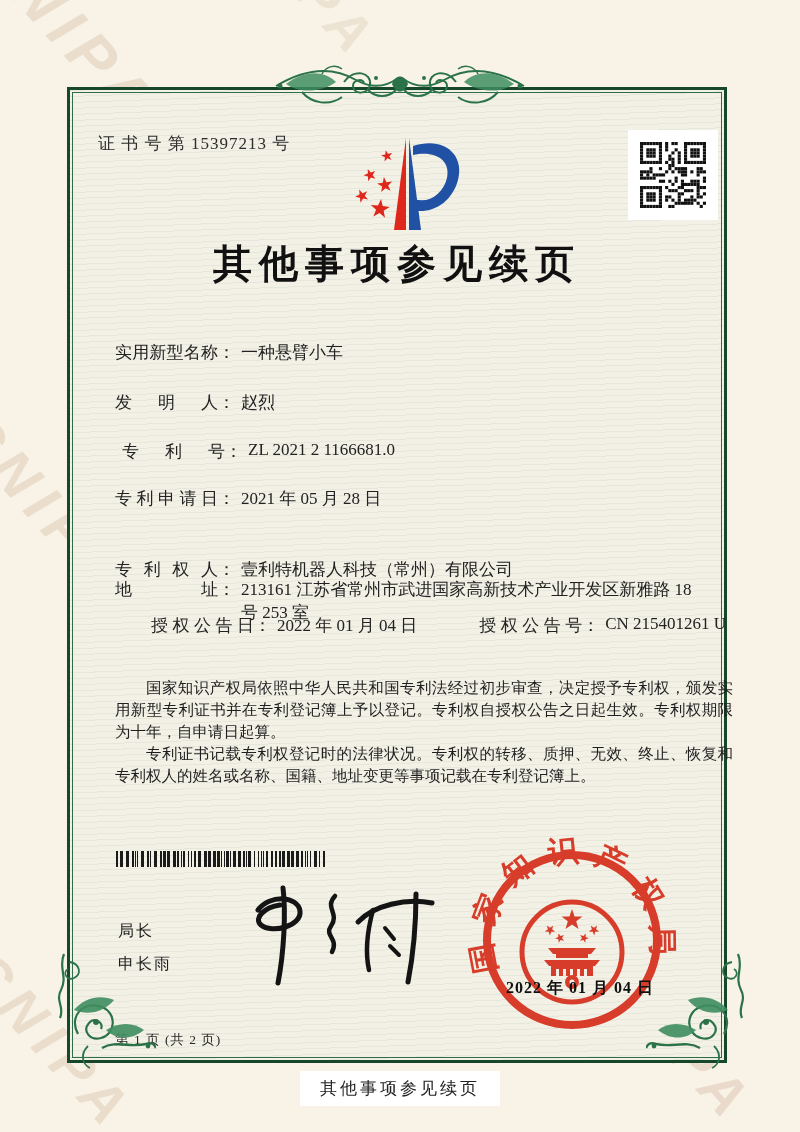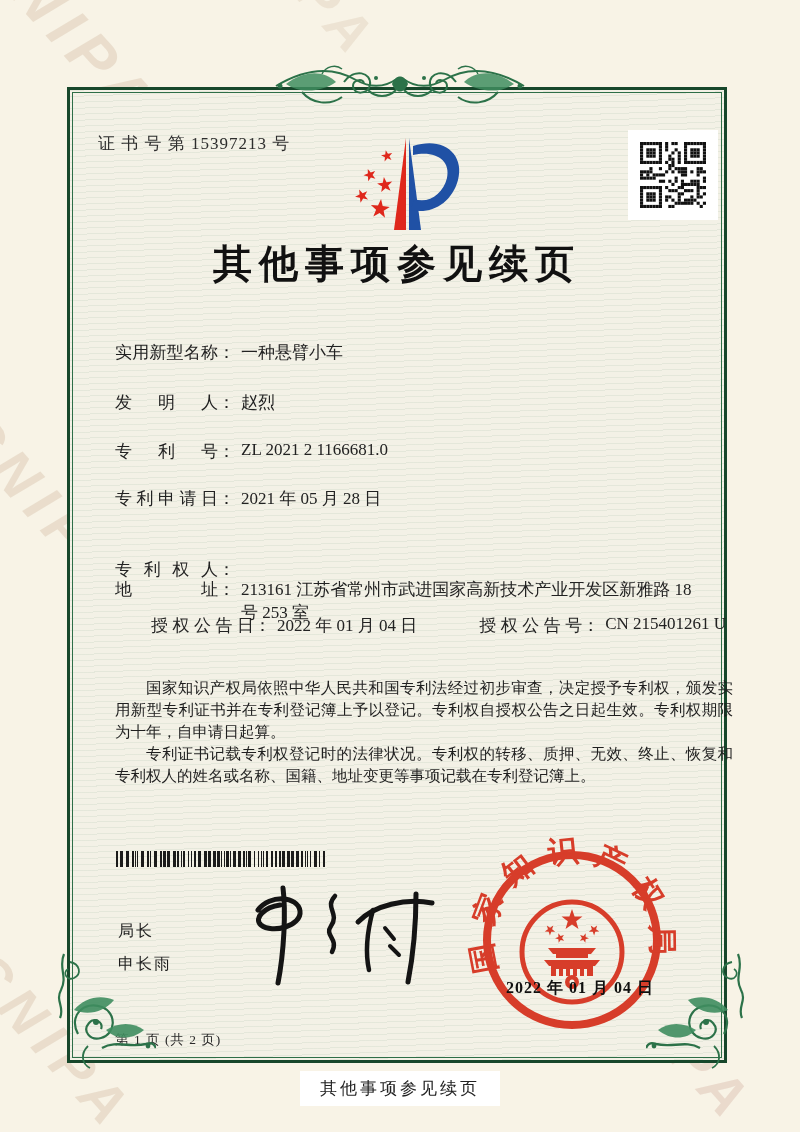--- a/index.html
+++ b/index.html
@@ -71,21 +71,21 @@
   .frow { position:absolute; left:0; display:flex; align-items:flex-start; white-space:nowrap; }
   .frow .flabel {
     display:inline-block; width:103px;
     text-align:justify; text-align-last:justify;
     flex:0 0 103px;
   }
   .frow .colon { flex:0 0 auto; }
   .frow .fval { margin-left:6px; }
   .frow-name     { top:251px; }
   .frow-inventor { top:301px; }
-  .frow-patno    { top:350px; }
+  .frow-patno    { top:350px;margin-left:7px; }
   .frow-filing   { top:397px; }
   .frow-patentee { top:468px; }
   .frow-address  { top:488px;justify-content:space-between; }
   .frow-address .fval { white-space:normal; width:462px; line-height:23px; }
   .frow-grant    { top:524px;margin-left:36px; }
   .grant-right { margin-left:62px; display:flex; }
 
   
   .body-text {
     position:absolute; left:45px; top:587px; width:618px;
@@ -379,20 +379,21 @@
       <span class="fval">ZL 2021 2 1166681.0</span>
     </div>
     <div class="frow frow-filing">
       <span class="flabel">专利申请日</span>
         <span class="colon">：</span>
       <span class="fval">2021 年 05 月 28 日</span>
     </div>
     <div class="frow frow-patentee">
       <span class="flabel">专利权人</span>
         <span class="colon">：</span>
+      <span class="fval">壹利特机器人科技（常州）有限公司</span>
     </div>
     <div class="frow frow-address">
       <span class="flabel">地址</span>
         <span class="colon">：</span>
       <span class="fval">213161 江苏省常州市武进国家高新技术产业开发区新雅路 18 号 253 室</span>
     </div>
     <div class="frow frow-grant">
       <span class="flabel">授权公告日</span>
         <span class="colon">：</span>
       <span class="fval">2022 年 01 月 04 日</span>

